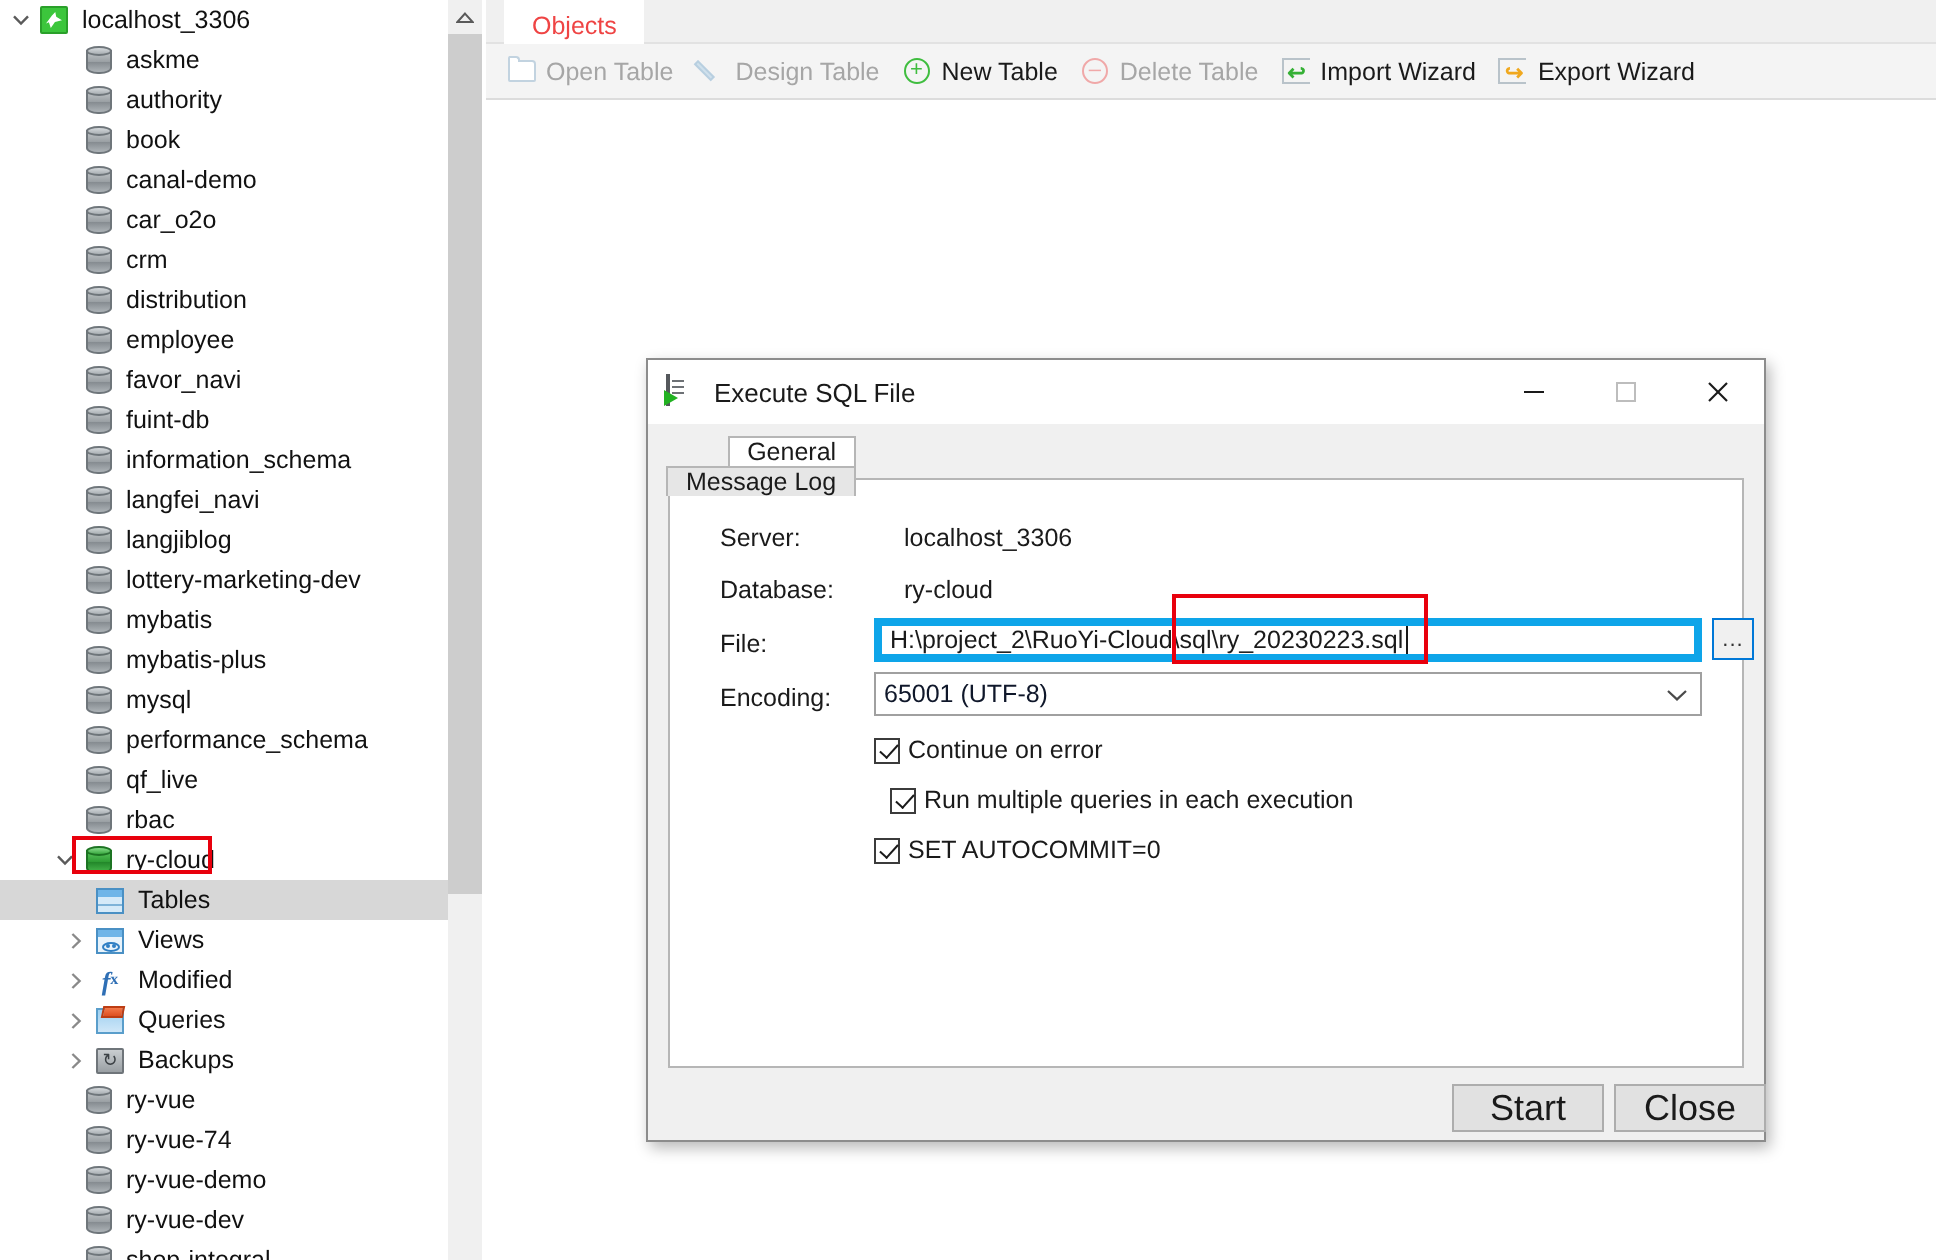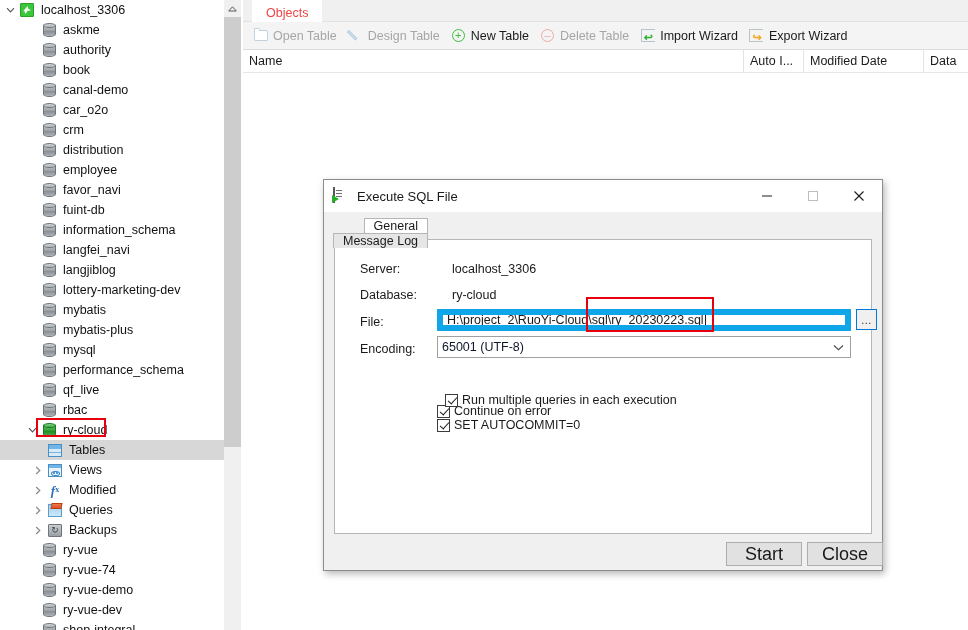--- a/index.html
+++ b/index.html
@@ -401,21 +401,21 @@
     box-sizing: border-box;
   }
 
   .frow { position: absolute; display: flex; align-items: center; }
   .flabel { font-size: 12.5px; color: #1a1a1a; }
   .fvalue { font-size: 12.5px; color: #1a1a1a; }
 
   .textbox {
     position: absolute;
     background: #ffffff;
-    border: 6px solid #0ea5e9;
+    border: 4px solid #0ea5e9;
     box-sizing: border-box;
     height: 22px;
     display: flex; align-items: center;
     padding-left: 4px;
     font-size: 12.5px;
     color: #1a1a1a;
     white-space: nowrap;
     overflow: hidden;
   }
   .caret {
@@ -882,34 +882,20 @@
         <div class="tb-item enabled">
           <span class="tb-ico">
             <span class="ic-wizard exp">
               <span>↪</span>
             </span>
           </span>
           <span>Export Wizard</span>
         </div>
       </div>
 
-    <div id="colhead">
-        <div class="col" style="width: 500px;">
-          <span>Name</span>
-        </div>
-        <div class="col" style="width: 60px;">
-          <span>Auto I...</span>
-        </div>
-        <div class="col" style="width: 120px;">
-          <span>Modified Date</span>
-        </div>
-        <div class="col" style="width: 45px;">
-          <span>Data</span>
-        </div>
-      </div>
 
   </div>
 
   <div id="dialog">
 
     <div id="dlg-title">
       <span class="dlg-ico">
         <span class="doc-run"></span>
       </span>
       <span class="dlg-text">Execute SQL File</span>
@@ -968,21 +954,21 @@
         <div class="combobox" style="left:102px; top:96px; width:414px;">
           <span>65001 (UTF-8)</span>
           <span class="arrow">
             <svg width="11" height="7" viewBox="0 0 11 7">
                 <path d="M1 1.5 L5.5 5.7 L10 1.5" fill="none" stroke="#4a4a4a" stroke-width="1.1"></path>
               </svg>
           </span>
         </div>
 
         <div id="checkbox-list">
-            <div class="cbrow" style="left: 102px; top: 128px; margin-top: 36px;">
+            <div class="cbrow" style="left: 102px; top: 128px;">
               <span class="cbox checked"></span>
               <span>Continue on error</span>
             </div>
             <div class="cbrow" style="left: 102px; top: 153px; margin-left: 8px;">
               <span class="cbox checked"></span>
               <span>Run multiple queries in each execution</span>
             </div>
             <div class="cbrow" style="left: 102px; top: 178px;">
               <span class="cbox checked"></span>
               <span>SET AUTOCOMMIT=0</span>

